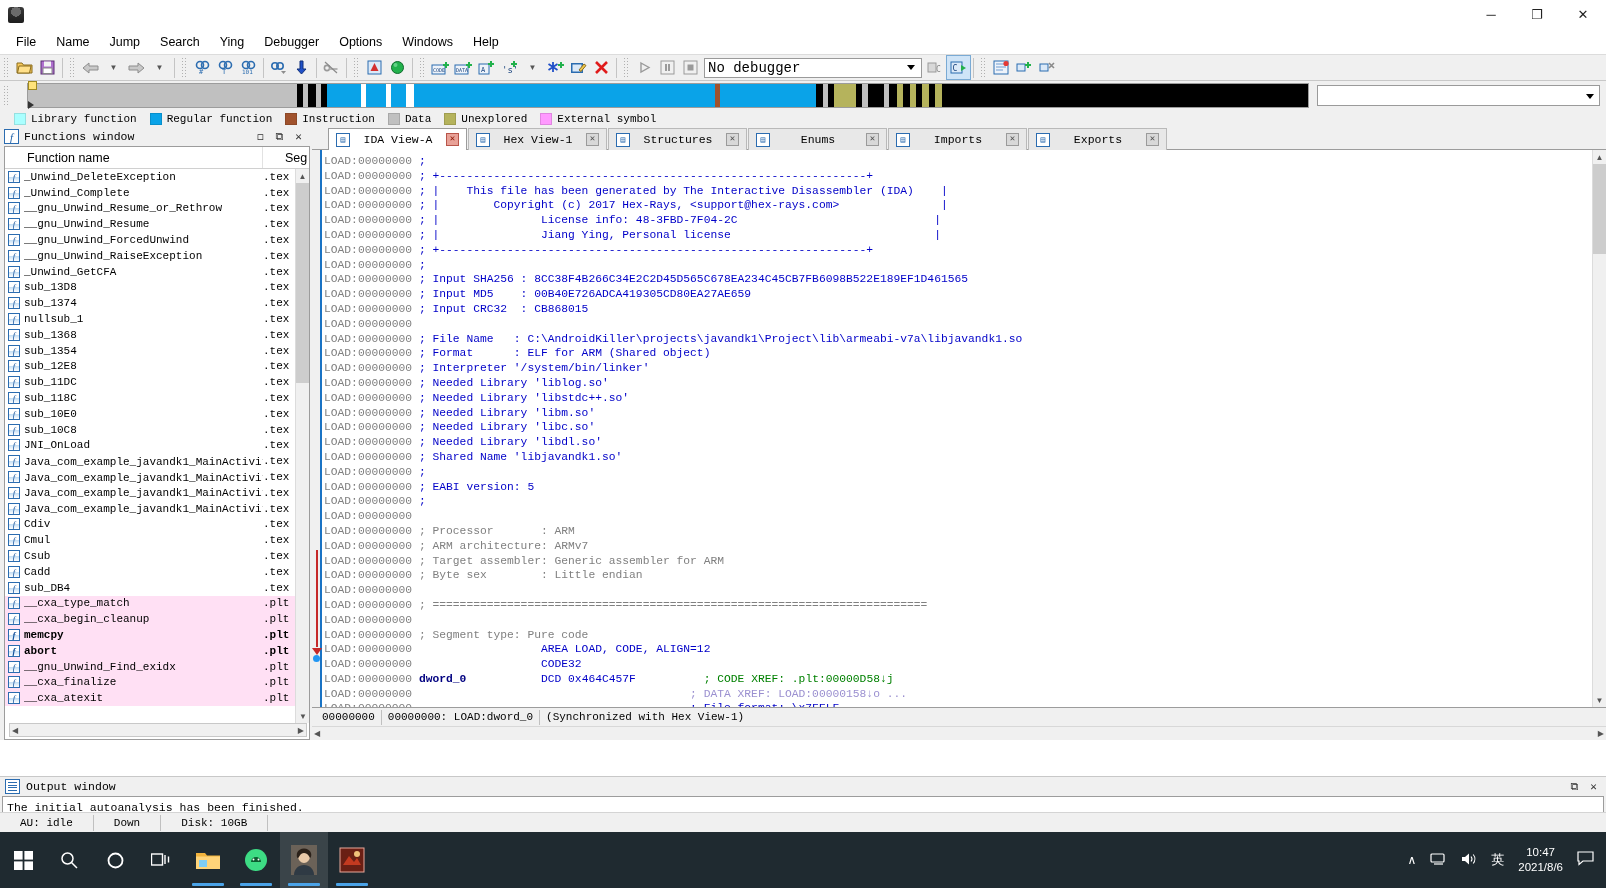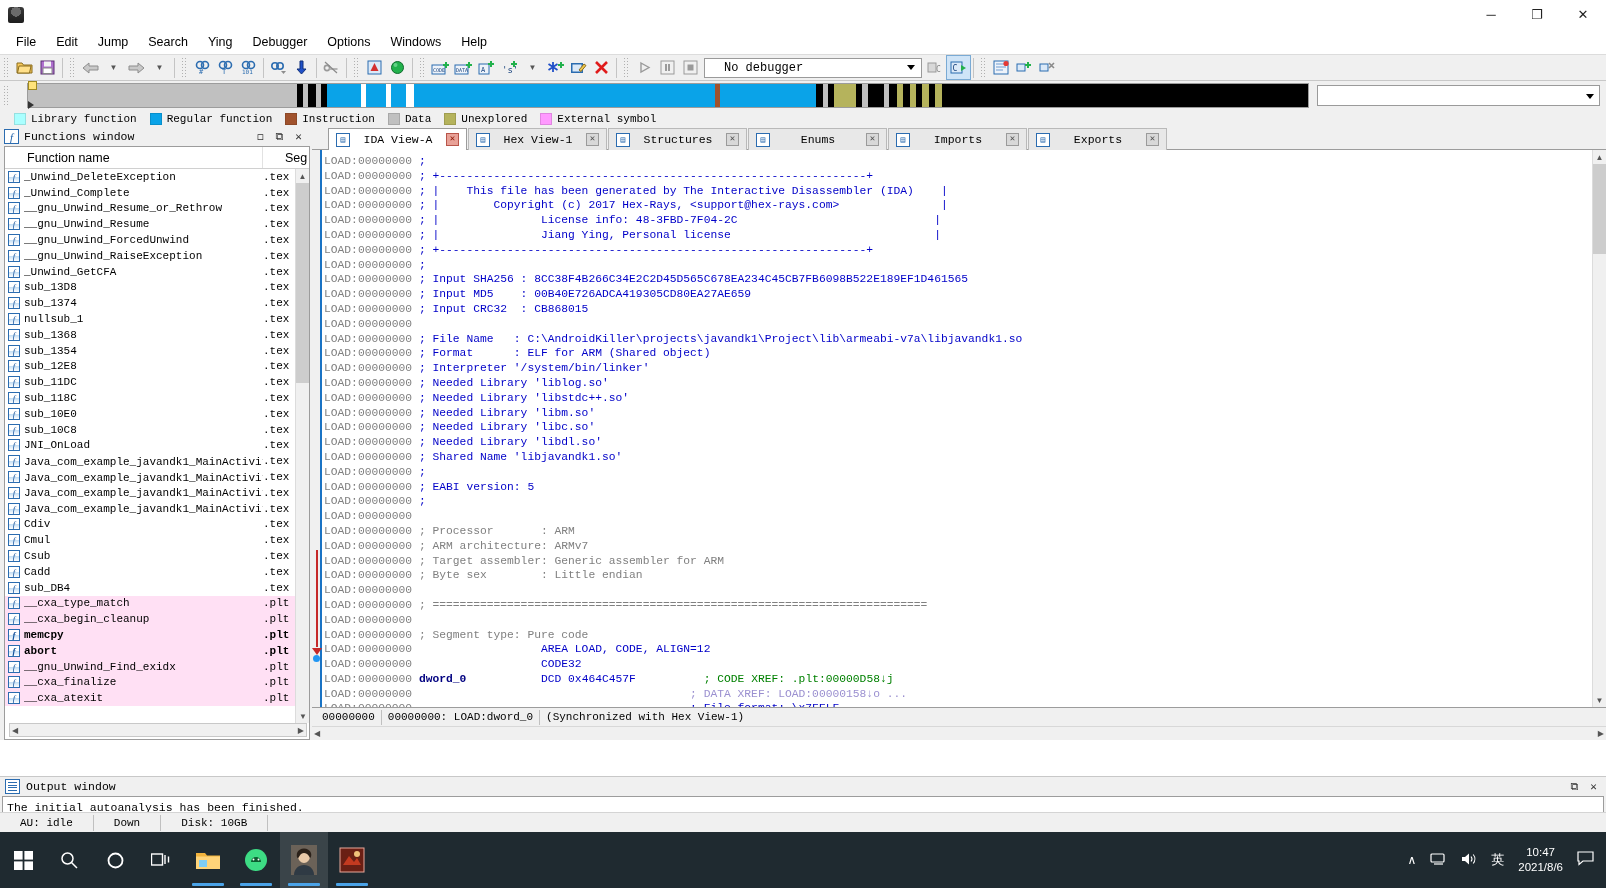--- a/index.html
+++ b/index.html
@@ -46,22 +46,22 @@
     background-size: 3px 3px;
   }
   .tb-sep { width: 1px; height: 20px; background: #c4c4c4; margin: 0 3px; }
   .tb-btn {
     width: 23px; height: 23px; display: flex; align-items: center; justify-content: center;
     font-size: 12px; position: relative;
   }
   .tb-btn.pressed { background: #cfe4f7; outline: 1px solid #7aaad4; }
   .dbg-select {
     width: 218px; height: 20px; border: 1px solid #9a9a9a; background: #fff;
-    font-family: "Liberation Mono", monospace; font-size: 12px;
-    display: flex; align-items: center; padding-left: 19px; margin: 0 2px; position: relative;
+    font-family: "Liberation Mono", monospace; font-size: 14px;
+    display: flex; align-items: center; padding-left: 3px; margin: 0 2px; position: relative;
   }
   .dbg-select .caret {
     position: absolute; right: 6px; width: 0; height: 0;
     border-left: 4px solid transparent; border-right: 4px solid transparent;
     border-top: 5px solid #000;
   }
 
   
   .navband-row { height: 29px; background: #f0f0f0; display: flex; align-items: center; }
   .navband-wrap {
@@ -288,21 +288,21 @@
   <div class="title-icon"></div>
   <div class="win-buttons">
     <div class="win-btn">─</div>
     <div class="win-btn">❐</div>
     <div class="win-btn close">✕</div>
   </div>
 </div>
 
 <div class="menubar" id="menubar">
     <div class="menu-item">File</div>
-    <div class="menu-item">Edit</div>
+    <div class="menu-item">Name</div>
     <div class="menu-item">Jump</div>
     <div class="menu-item">Search</div>
     <div class="menu-item">Ying</div>
     <div class="menu-item">Debugger</div>
     <div class="menu-item">Options</div>
     <div class="menu-item">Windows</div>
     <div class="menu-item">Help</div>
   </div>
 
 <div class="toolbar">

